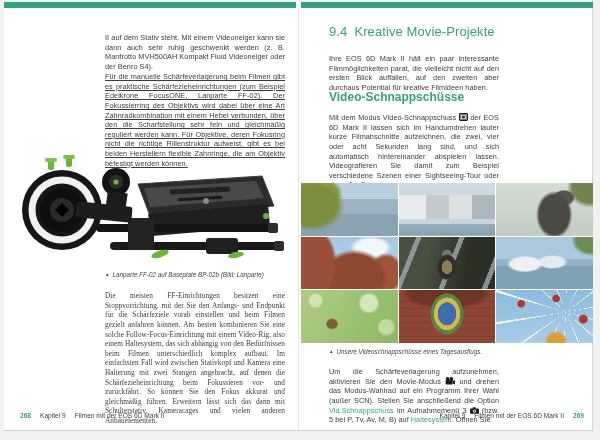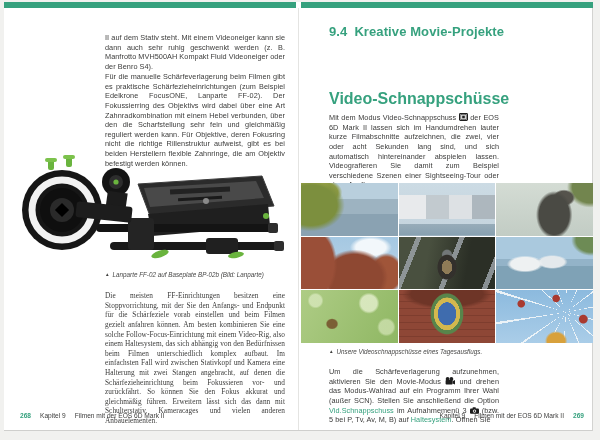--- a/index.html
+++ b/index.html
@@ -39,36 +39,36 @@
   .cap-marker{font-style:normal;font-size:4.6px;color:#3e3e3d;margin-right:3px;vertical-align:1px;}
   .footer{
     position:absolute;bottom:11px;
     font-size:6.6px;color:#3d3d3c;white-space:nowrap;
   }
   .footer .pagenum{color:var(--green);font-weight:bold;}
   .footer .sep{display:inline-block;width:9px;}
 
   
   .lp-p1{left:101px;top:24px;width:180px;}
-  .lp-p2{left:101px;top:63px;width:180px;}
+  .lp-p2{left:101px;top:63px;width:180px;text-decoration:underline;}
   .lp-figure{position:absolute;left:6px;top:150px;width:278px;height:116px;}
   .lp-caption{left:101px;top:269px;width:180px;}
   .lp-p3{left:101px;top:282px;width:180px;font-family:Liberation Serif, serif;}
   .lp-footer{left:16px;}
 
   
   .rp-heading{
     position:absolute;left:28px;top:22px;width:250px;
-    color:var(--green);font-weight:bold;font-size:13px;letter-spacing:0.1px;
+    color:var(--green);font-weight:normal;font-size:13px;letter-spacing:0.1px;
   }
   .rp-heading .secnum{margin-right:7px;}
   .rp-p1{left:28px;top:45px;width:170px;}
   .rp-subheading{
     position:absolute;left:28px;top:88px;width:200px;
-    color:var(--green);font-weight:bold;font-size:16px;
+    color:var(--green);font-weight:bold;font-size:12px;
   }
   .rp-p2{left:28px;top:104px;width:170px;}
   .rp-caption{left:28px;top:346px;width:240px;}
   .rp-p3{left:28px;top:358px;width:170px;}
   .rp-footer{right:9px;text-align:right;}
   .green-word{color:var(--green);}
 
   
   .inline-icon{display:inline-block;vertical-align:-1px;line-height:0;}
 
@@ -194,20 +194,21 @@
     </div>
   </div>
 
   <div class="page page-right">
     <div class="green-bar"></div>
 
     <h1 class="rp-heading" style="margin:0;">
       <span class="secnum">9.4</span><span>Kreative Movie-Projekte</span>
     </h1>
 
+    <p class="body-text rp-p1">Ihre EOS 6D Mark II hält ein paar interessante Filmmöglichkeiten parat, die vielleicht nicht auf den ersten Blick auffallen, auf den zweiten aber durchaus Potential für kreative Filmideen haben.</p>
 
     <h2 class="rp-subheading" style="margin:0;">Video-Schnappschüsse</h2>
 
     <p class="body-text rp-p2">
       <span>Mit dem Modus Video-Schnappschuss</span>
       <span class="inline-icon"><svg width="9" height="8" viewBox="0 0 9 8">
             <rect x="0" y="0" width="9" height="8" rx="1.4" fill="#1d1d1d"></rect>
             <rect x="2.2" y="1.6" width="4.6" height="4.8" fill="#fff"></rect>
             <rect x="1" y="1.4" width="0.8" height="1.2" fill="#fff"></rect>
             <rect x="1" y="3.4" width="0.8" height="1.2" fill="#fff"></rect>

